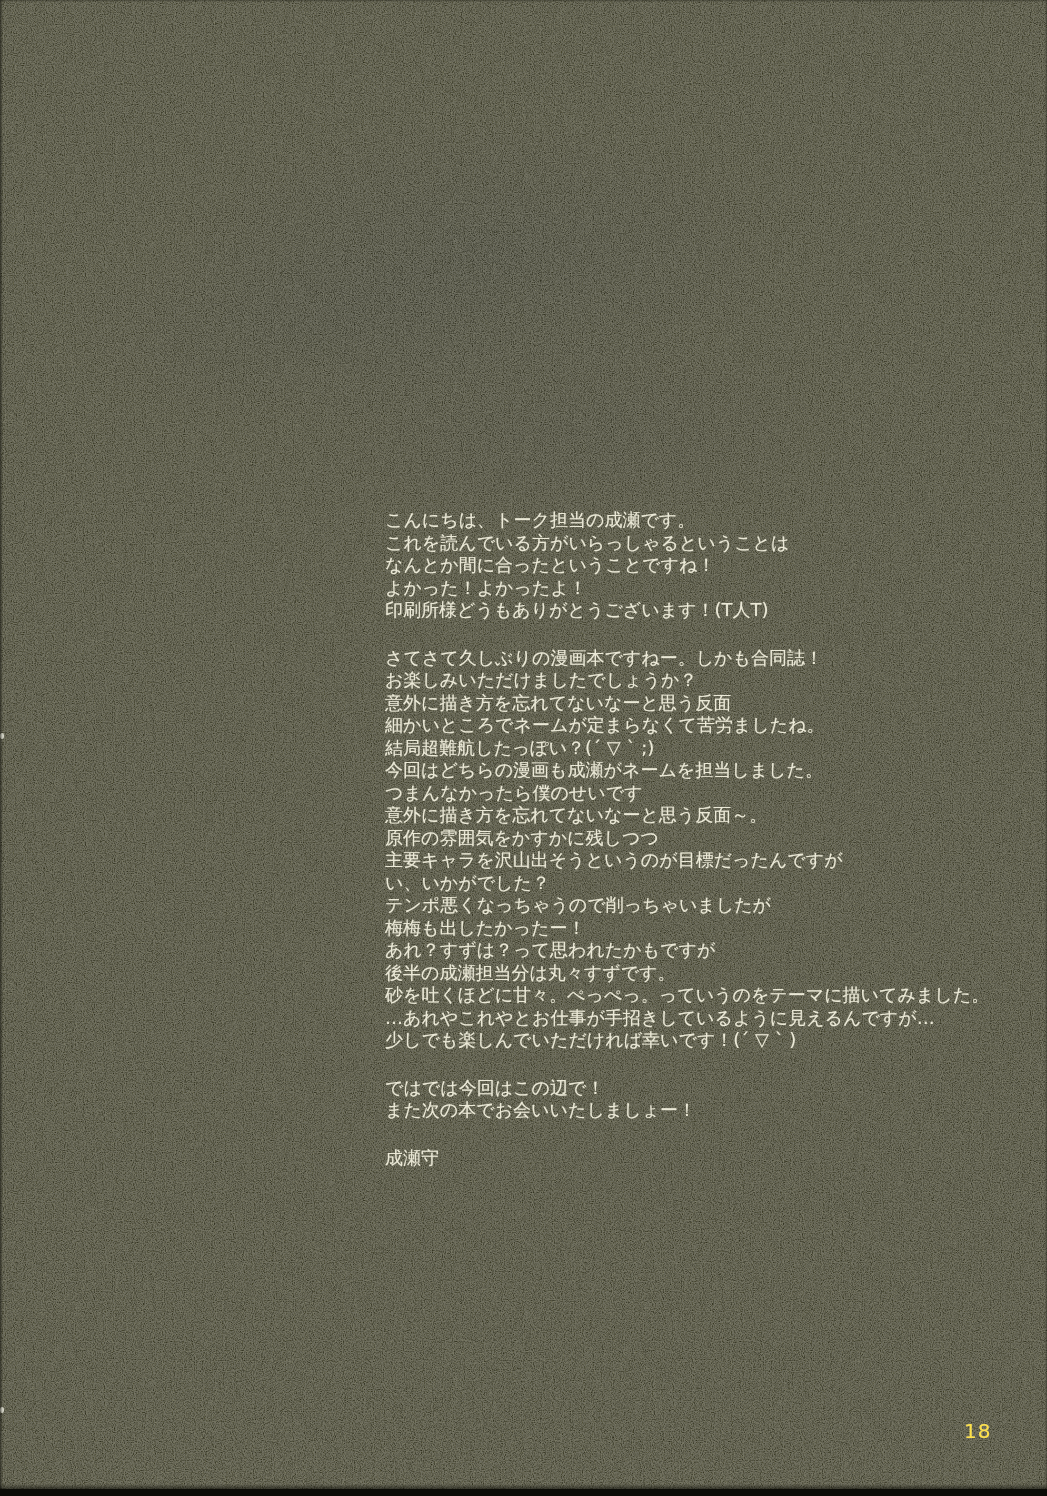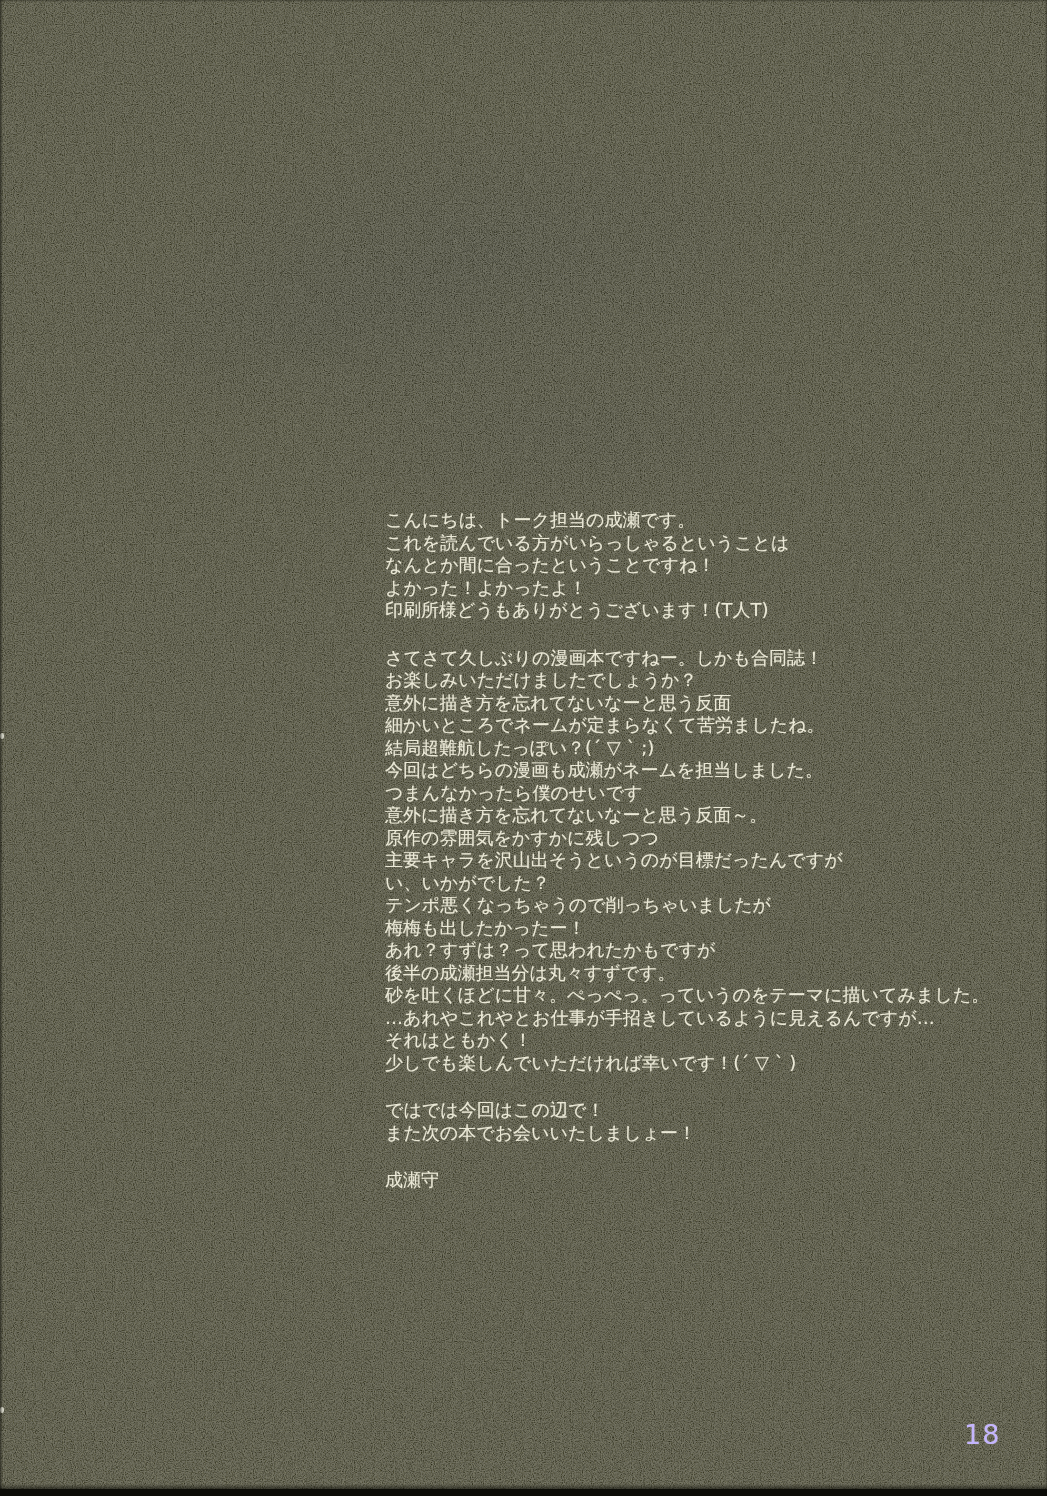--- a/index.html
+++ b/index.html
@@ -27,22 +27,22 @@
     font-size:18px;line-height:22.5px;
     font-weight:500;
     color:#ebe9d7;
     text-shadow:0 0 1px rgba(235,233,215,0.5);
     white-space:nowrap;
   }
   .para{margin:0 0 25px 0;}
   .line{height:22.5px;}
   .page-number{
     position:absolute;left:964px;top:1419px;
-    font-size:27px;letter-spacing:1px;
-    color:#c4b5fd;
+    font-size:20px;letter-spacing:1px;
+    color:#fde047;
     text-shadow:0 0 1px rgba(238,237,221,0.5);
   }
   .edge-bottom{position:absolute;left:0;bottom:0;width:100%;height:7px;background:#0c0c07;}
   .edge-bottom-fade{position:absolute;left:0;bottom:7px;width:100%;height:5px;
     background:linear-gradient(to top, rgba(12,12,7,0.55), rgba(12,12,7,0));}
   .edge-left{position:absolute;left:0;top:0;width:3px;height:100%;
     background:linear-gradient(to right, rgba(10,10,5,0.55), rgba(10,10,5,0));}
   .edge-right{position:absolute;right:0;top:0;width:2px;height:100%;
     background:linear-gradient(to left, rgba(10,10,5,0.35), rgba(10,10,5,0));}
   .edge-top{position:absolute;left:0;top:0;width:100%;height:2px;
@@ -95,21 +95,20 @@
       <div class="line">意外に描き方を忘れてないなーと思う反面～。</div>
       <div class="line">原作の雰囲気をかすかに残しつつ</div>
       <div class="line">主要キャラを沢山出そうというのが目標だったんですが</div>
       <div class="line">い、いかがでした？</div>
       <div class="line">テンポ悪くなっちゃうので削っちゃいましたが</div>
       <div class="line">梅梅も出したかったー！</div>
       <div class="line">あれ？すずは？って思われたかもですが</div>
       <div class="line">後半の成瀬担当分は丸々すずです。</div>
       <div class="line">砂を吐くほどに甘々。ぺっぺっ。っていうのをテーマに描いてみました。</div>
       <div class="line">…あれやこれやとお仕事が手招きしているように見えるんですが…</div>
-      <div class="line">それはともかく！</div>
       <div class="line">少しでも楽しんでいただければ幸いです！(´ ▽ ` )</div>
     </div>
 
     <div class="para">
       <div class="line">ではでは今回はこの辺で！</div>
       <div class="line">また次の本でお会いいたしましょー！</div>
     </div>
 
     <div class="para">
       <div class="line">成瀬守</div>

